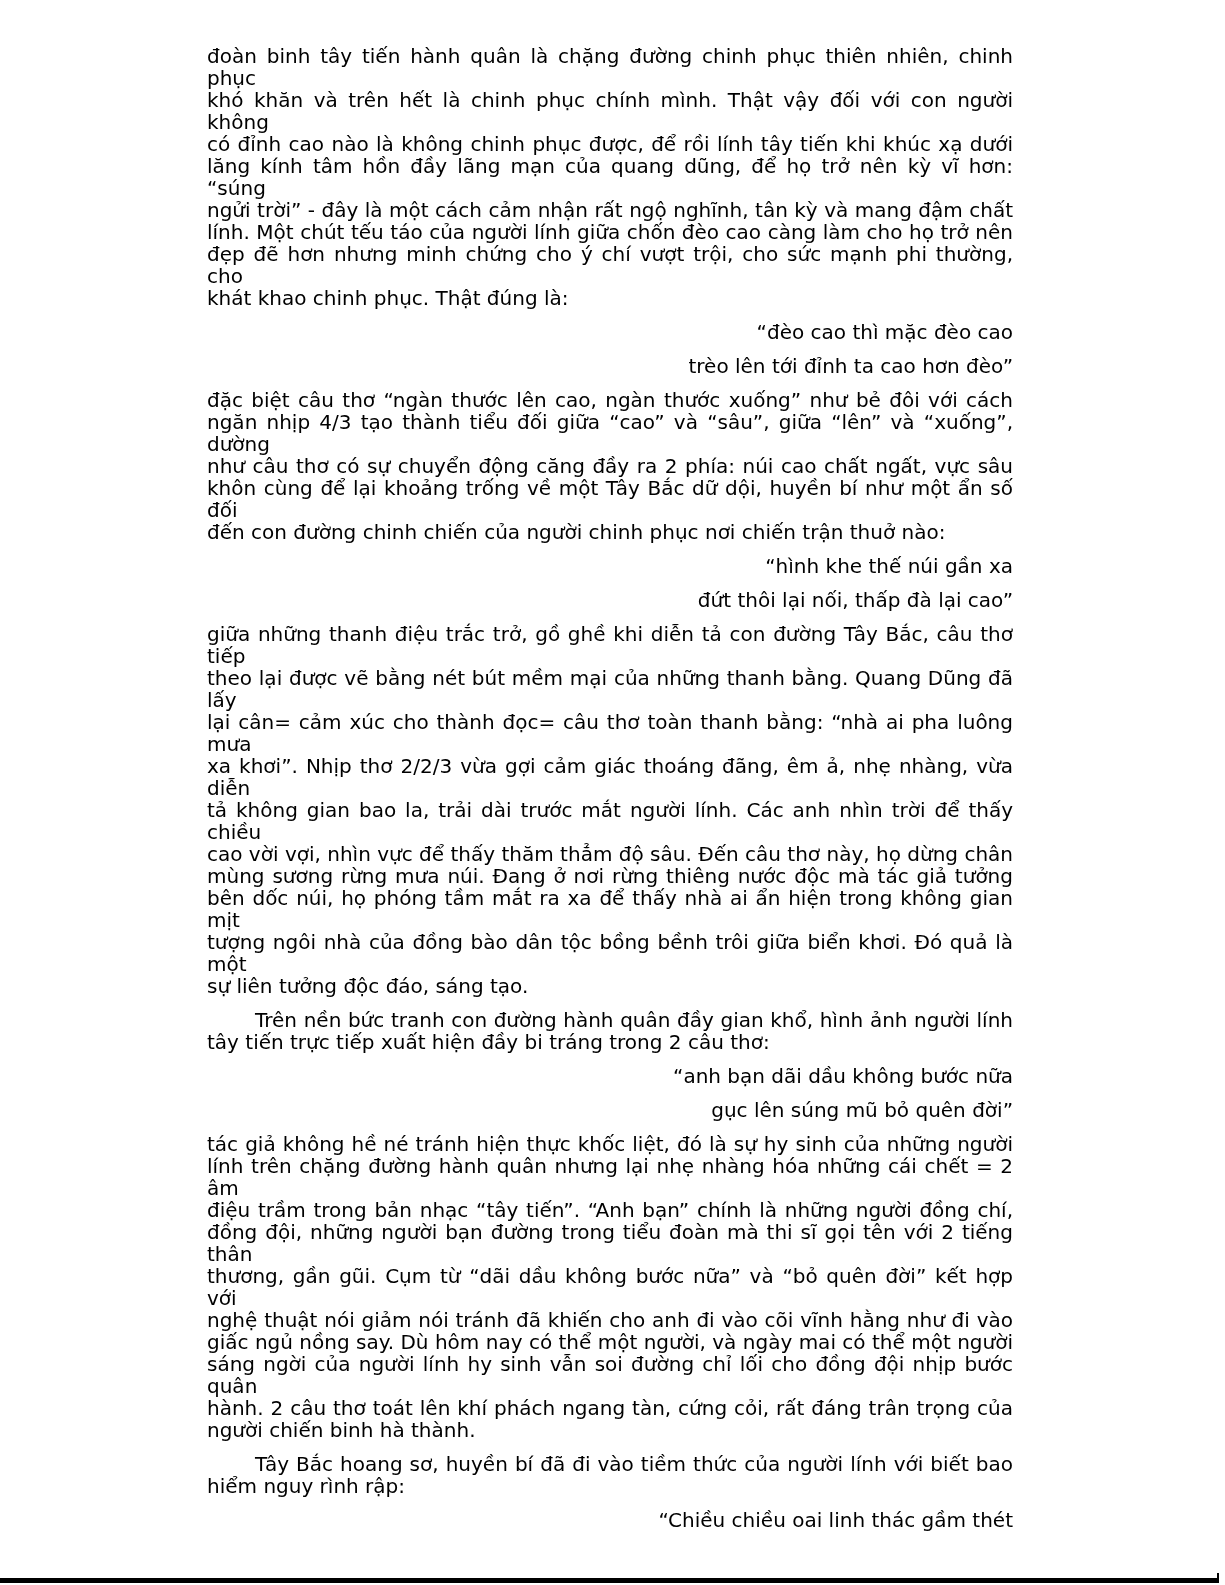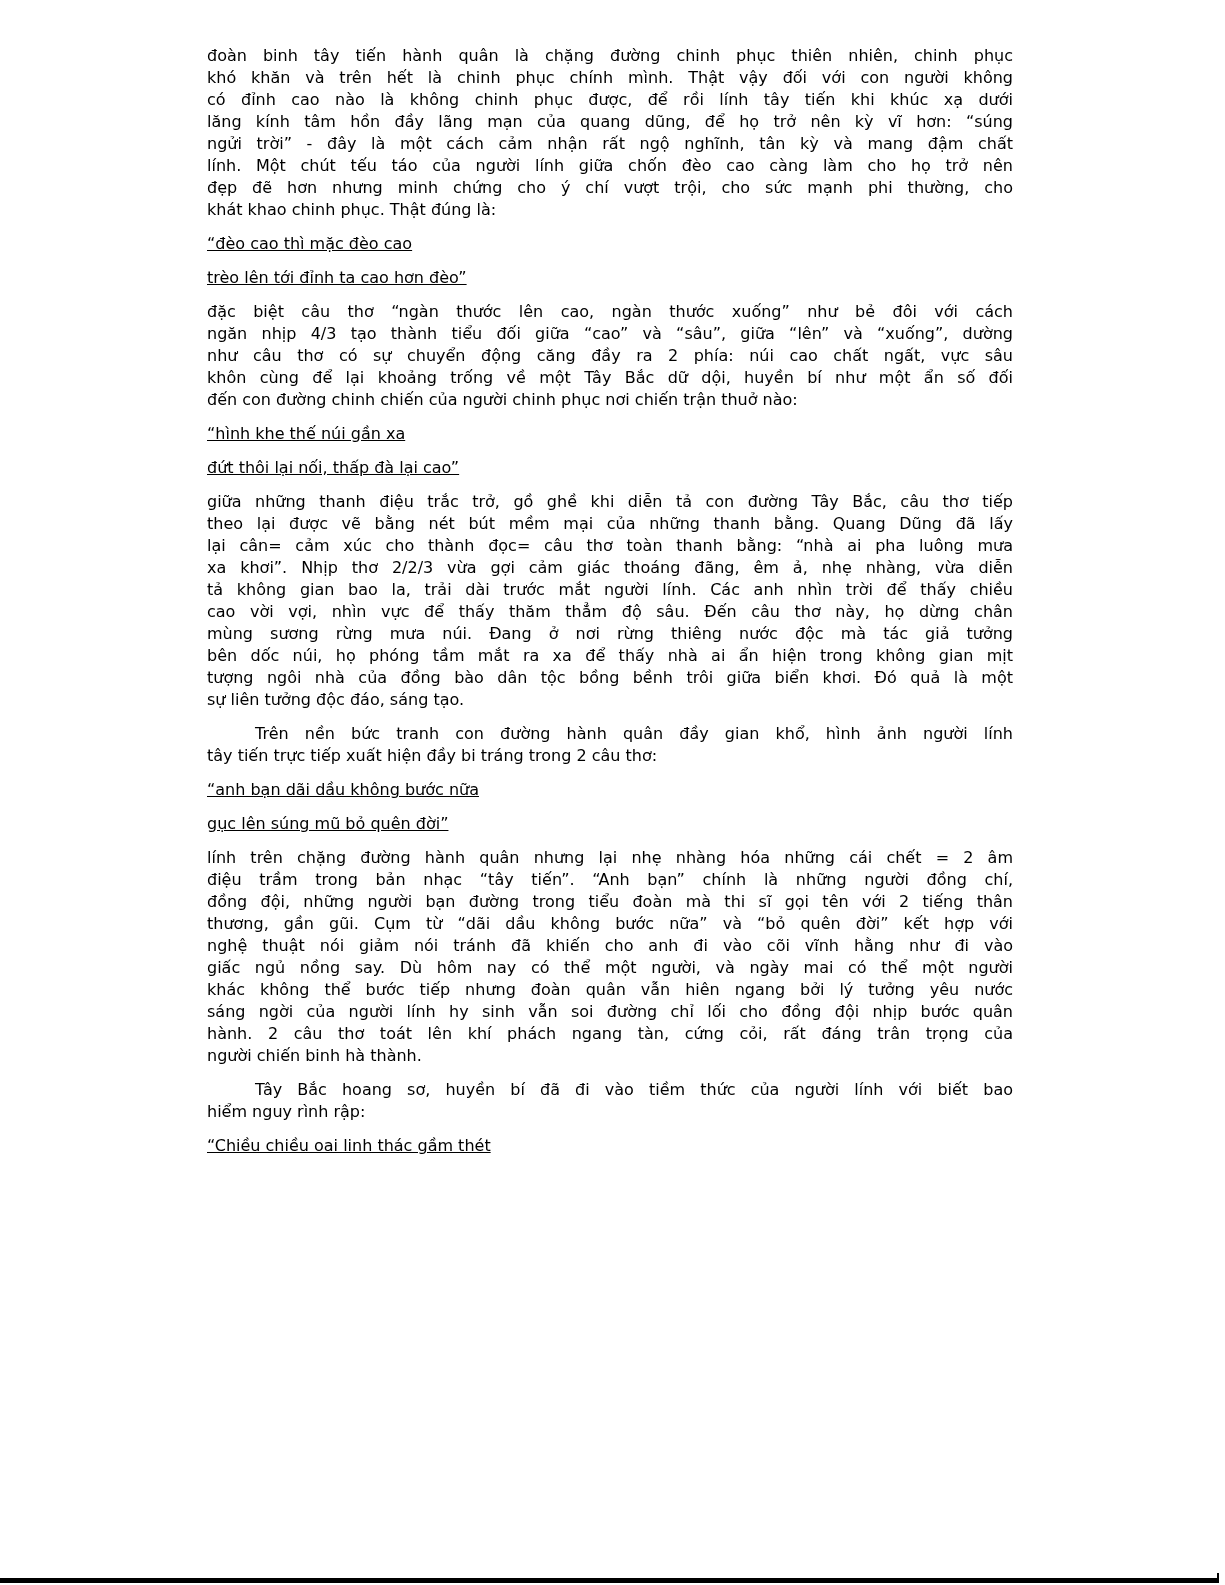--- a/index.html
+++ b/index.html
@@ -13,39 +13,38 @@
     position: relative;
     overflow: hidden;
     font-family: "DejaVu Sans", "Liberation Sans", sans-serif;
     color: #000000;
   }
   .text-column {
     position: absolute;
     left: 207px;
     top: 45px;
     width: 806px;
-    font-size: 16px;
+    font-size: 20px;
     line-height: 22px;
   }
   .block {
     margin: 0 0 12px 0;
   }
   .t-line {
     text-align: justify;
   }
   .t-line.just {
     text-align-last: justify;
     -moz-text-align-last: justify;
   }
   .t-line.indent {
     text-indent: 48px;
   }
   .verse-line {
-    text-align: left;
-    text-decoration: underline;
+    text-align: right;
   }
   .bottom-bar {
     position: absolute;
     left: 0;
     bottom: 2px;
     width: 1219px;
     height: 5px;
     background: #000000;
   }
   .bottom-bar-tick {
@@ -106,27 +105,27 @@
       <div class="t-line just indent">Trên nền bức tranh con đường hành quân đầy gian khổ, hình ảnh người lính</div>
       <div class="t-line">tây tiến trực tiếp xuất hiện đầy bi tráng trong 2 câu thơ:</div>
     </div>
     <div class="block">
       <div class="verse-line">“anh bạn dãi dầu không bước nữa</div>
     </div>
     <div class="block">
       <div class="verse-line">gục lên súng mũ bỏ quên đời”</div>
     </div>
     <div class="block">
+      <div class="t-line just">tác giả không hề né tránh hiện thực khốc liệt, đó là sự hy sinh của những người</div>
       <div class="t-line just">lính trên chặng đường hành quân nhưng lại nhẹ nhàng hóa những cái chết = 2 âm</div>
       <div class="t-line just">điệu trầm trong bản nhạc “tây tiến”. “Anh bạn” chính là những người đồng chí,</div>
       <div class="t-line just">đồng đội, những người bạn đường trong tiểu đoàn mà thi sĩ gọi tên với 2 tiếng thân</div>
       <div class="t-line just">thương, gần gũi. Cụm từ “dãi dầu không bước nữa” và “bỏ quên đời” kết hợp với</div>
       <div class="t-line just">nghệ thuật nói giảm nói tránh đã khiến cho anh đi vào cõi vĩnh hằng như đi vào</div>
       <div class="t-line just">giấc ngủ nồng say. Dù hôm nay có thể một người, và ngày mai có thể một người</div>
-      <div class="t-line just">khác không thể bước tiếp nhưng đoàn quân vẫn hiên ngang bởi lý tưởng yêu nước</div>
       <div class="t-line just">sáng ngời của người lính hy sinh vẫn soi đường chỉ lối cho đồng đội nhịp bước quân</div>
       <div class="t-line just">hành. 2 câu thơ toát lên khí phách ngang tàn, cứng cỏi, rất đáng trân trọng của</div>
       <div class="t-line">người chiến binh hà thành.</div>
     </div>
     <div class="block">
       <div class="t-line just indent">Tây Bắc hoang sơ, huyền bí đã đi vào tiềm thức của người lính với biết bao</div>
       <div class="t-line">hiểm nguy rình rập:</div>
     </div>
     <div class="block">
       <div class="verse-line">“Chiều chiều oai linh thác gầm thét</div>

